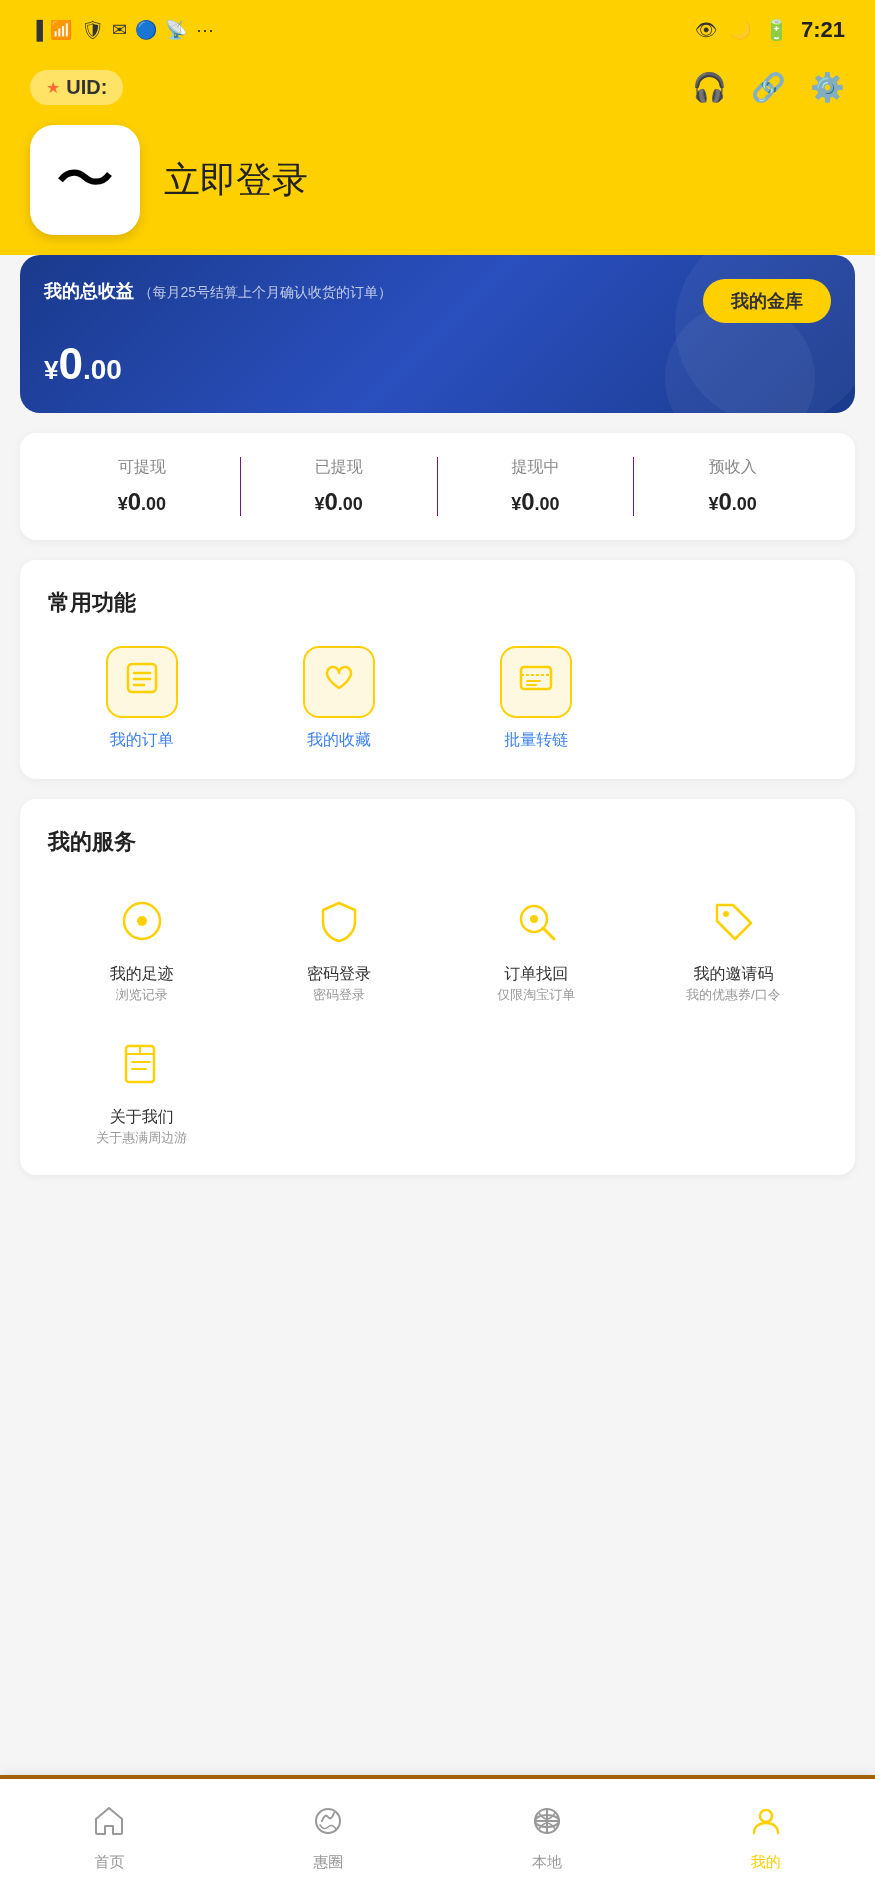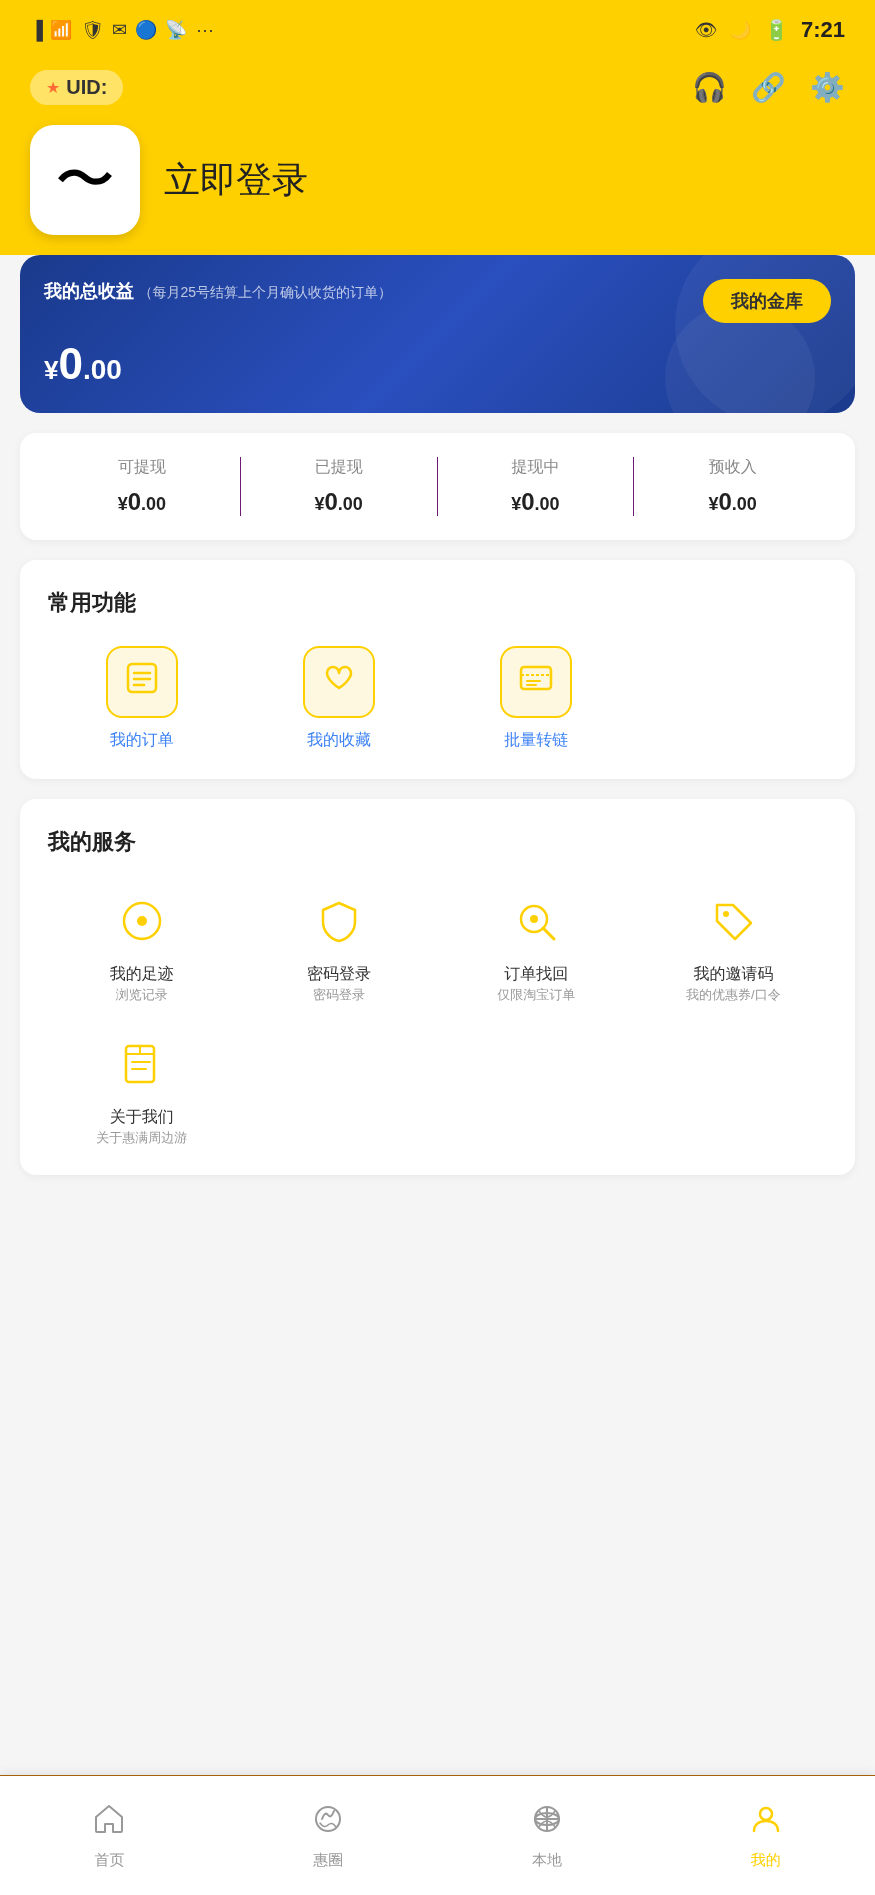--- a/index.html
+++ b/index.html
@@ -311,21 +311,21 @@
     
     .bottom-nav {
       position: fixed;
       bottom: 0;
       left: 0;
       width: 875px;
       height: 120px;
       background: white;
       display: grid;
       grid-template-columns: repeat(4, 1fr);
-      border-top: 1px solid #a16207;
+      border-top: 4px solid #a16207;
       box-shadow: 0 -2px 10px rgba(0,0,0,0.08);
     }
     .nav-item {
       display: flex;
       flex-direction: column;
       align-items: center;
       justify-content: center;
       gap: 6px;
       cursor: pointer;
     }

